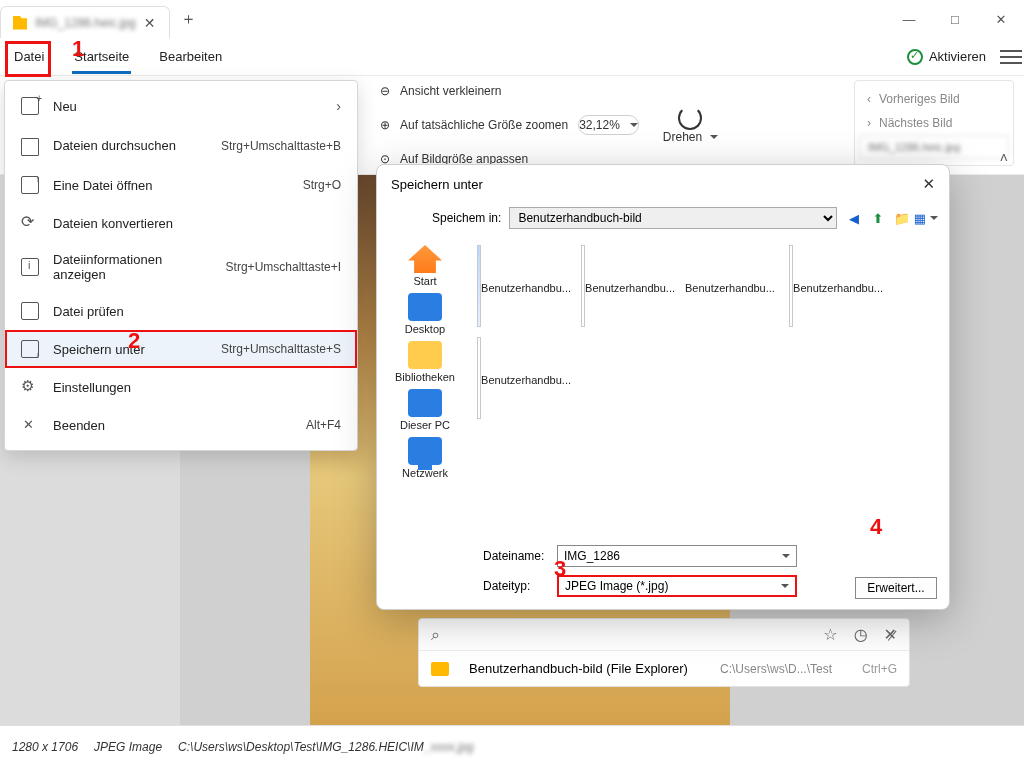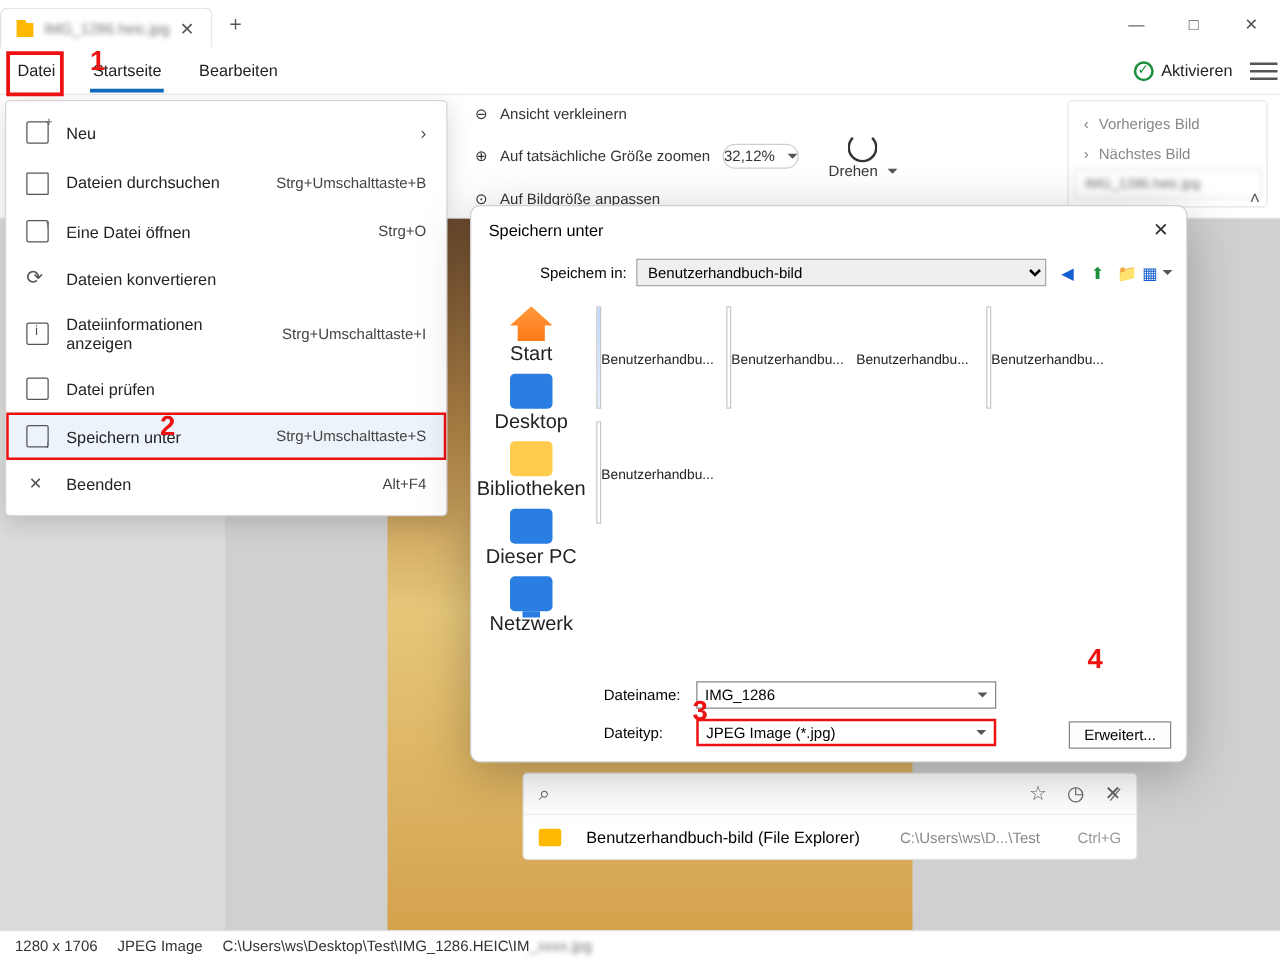--- a/index.html
+++ b/index.html
@@ -63,21 +63,21 @@
 
   
   .dialog { position:absolute; left:376px; top:164px; width:574px; height:446px; background:#fff; border:1px solid #cfcfcf; border-radius:8px; box-shadow:0 10px 40px rgba(0,0,0,.25); z-index:30; display:flex; flex-direction:column; }
   .dlg-title { display:flex; align-items:center; padding:10px 14px; font-size:13px; }
   .dlg-title .x { margin-left:auto; font-size:15px; color:#333; cursor:pointer; }
   .dlg-path { display:flex; align-items:center; gap:8px; padding:4px 14px 8px 55px; font-size:12px; }
   .dlg-path select { flex:1; height:22px; border:1px solid #aaa; font-size:12px; padding:0 4px; }
   .toolbar-icons { display:flex; gap:6px; }
   .toolbar-icons span { width:18px; height:18px; display:inline-flex; align-items:center; justify-content:center; font-size:13px; }
   .dlg-body { display:flex; flex:1; overflow:hidden; }
-  .places { width:96px; display:flex; flex-direction:column; align-items:center; gap:6px; padding:8px 0; font-size:16px; color:#222; }
+  .places { width:96px; display:flex; flex-direction:column; align-items:center; gap:6px; padding:8px 0; font-size:11px; color:#222; }
   .place { display:flex; flex-direction:column; align-items:center; gap:2px; cursor:pointer; }
   .place .pi { width:34px; height:28px; border-radius:4px; }
   .pi-home{background:linear-gradient(#ff9a3c,#ff7a18);clip-path:polygon(50% 0,100% 55%,82% 55%,82% 100%,18% 100%,18% 55%,0 55%);}
   .pi-desktop{background:#2a7de1;border-radius:2px;}
   .pi-lib{background:#ffcc4d;border-radius:2px;}
   .pi-pc{background:#2a7de1;border-radius:2px;}
   .pi-net{background:#2a7de1;border-radius:4px;position:relative}
   .pi-net::after{content:"";position:absolute;left:30%;right:30%;bottom:-5px;height:5px;background:#2a7de1;}
   .file-grid { flex:1; padding:8px 4px; display:flex; flex-wrap:wrap; align-content:flex-start; gap:6px 10px; overflow:auto; }
   .thumb { width:94px; display:flex; flex-direction:row; align-items:center; font-size:11px; color:#222; }
@@ -95,21 +95,21 @@
 
   
   .recent-bar { position:absolute; left:418px; right:114px; top:618px; background:#fff; border:1px solid #e2e2e2; border-radius:4px; z-index:5; }
   .recent-tools { display:flex; align-items:center; gap:16px; padding:6px 12px; color:#666; }
   .recent-tools .sp{margin-left:auto}
   .recent-row { display:flex; align-items:center; gap:20px; padding:10px 12px; border-top:1px solid #eee; font-size:13px; }
   .recent-row .fld{width:18px;height:14px;background:#ffb900;border-radius:2px;}
   .recent-row .path{margin-left:auto;color:#888;font-size:12px}
   .recent-row .kbd{color:#999;font-size:12px;margin-left:10px}
 
-  .statusbar { height:24px; background:#fff; border-top:1px solid #e0e0e0; display:flex; align-items:center; gap:16px; padding:0 12px; font-size:12px; color:#333; }
+  .statusbar { height:43px; background:#fff; border-top:1px solid #e0e0e0; display:flex; align-items:center; gap:16px; padding:0 12px; font-size:12px; color:#333;font-style:italic; }
 
   .blur { filter:blur(2px); color:#777 !important; }
   .chevd::after{content:"";display:inline-block;border:4px solid transparent;border-top-color:#555;margin-left:4px;transform:translateY(2px);}
   .checkc{width:16px;height:16px;border:2px solid #1a8f3c;border-radius:50%;position:relative}
   .checkc::after{content:"✓";position:absolute;left:1px;top:-2px;font-size:11px;color:#1a8f3c}
 </style>
 </head>
 <body>
 
 <div class="window">
@@ -221,20 +221,24 @@
   <div class="fm-item">
       <span class="ico ico-check"></span>
       <span>Datei prüfen</span>
     </div>
   <div class="fm-item hl">
       <span class="ico ico-save"></span>
       <span>Speichern unter</span>
       <span class="shortcut">Strg+Umschalttaste+S</span>
     </div>
   <div class="fm-item">
+      <span class="ico ico-settings"></span>
+      <span>Einstellungen</span>
+    </div>
+  <div class="fm-item">
       <span class="ico ico-exit"></span>
       <span>Beenden</span>
       <span class="shortcut">Alt+F4</span>
     </div>
 </div>
 
 <div class="dialog">
   <div class="dlg-title">
     <span>Speichern unter</span>
     <span class="x">✕</span>

